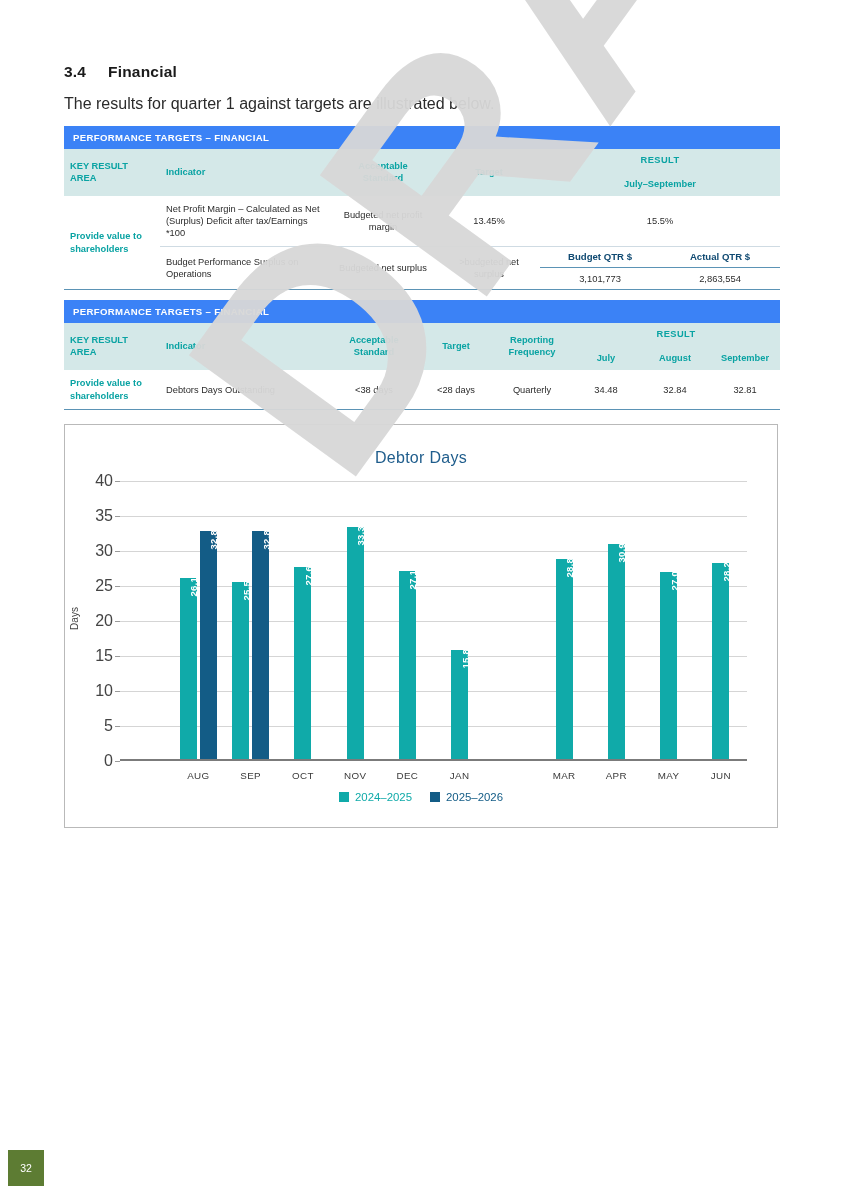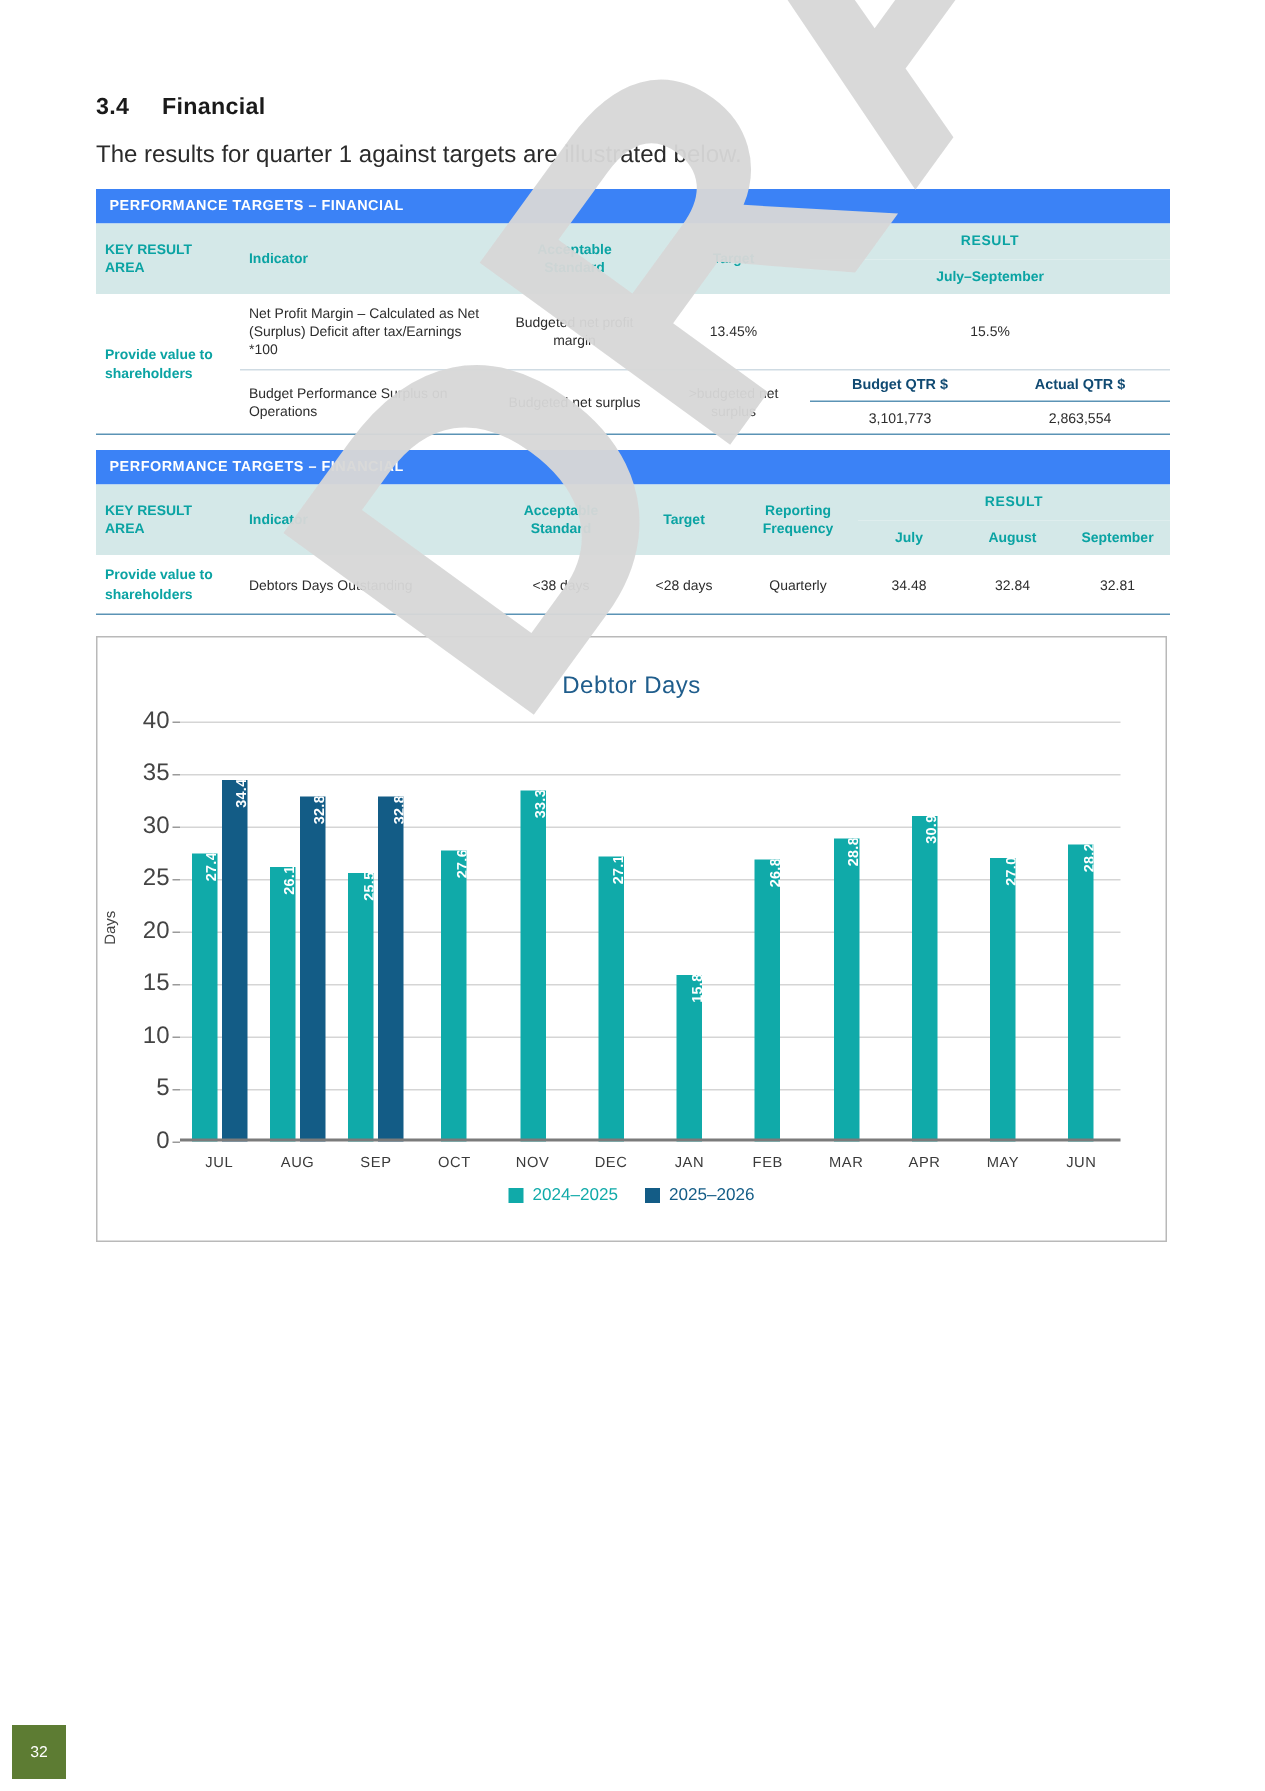--- a/index.html
+++ b/index.html
@@ -436,29 +436,20 @@
           <div class="ytick" style="top: 70px;">30</div>
           <div class="ytickmark" style="top: 70px;"></div>
           <div class="gridline" style="top: 35px;"></div>
           <div class="ytick" style="top: 35px;">35</div>
           <div class="ytickmark" style="top: 35px;"></div>
           <div class="gridline" style="top: 0px;"></div>
           <div class="ytick" style="top: 0px;">40</div>
           <div class="ytickmark" style="top: 0px;"></div>
         </div>
       <div class="bars" id="bars-layer">
-          <div class="group" style="left: 0px; width: 52.25px;">
-            <div class="bar s0" style="left: 7.625px; height: 192.15px; background: rgb(16, 170, 169);">
-              <span class="vlab">27.45</span>
-            </div>
-            <div class="bar s1" style="left: 27.625px; height: 241.36px; background: rgb(19, 92, 134);">
-              <span class="vlab">34.48</span>
-            </div>
-            <div class="xlab" style="left: -3.875px;">JUL</div>
-          </div>
           <div class="group" style="left: 104.5px; width: 52.25px;">
             <div class="bar s0" style="left: 7.625px; height: 179.06px; background: rgb(16, 170, 169);">
               <span class="vlab">25.58</span>
             </div>
             <div class="bar s1" style="left: 27.625px; height: 229.67px; background: rgb(19, 92, 134);">
               <span class="vlab">32.81</span>
             </div>
             <div class="xlab" style="left: -3.875px;">SEP</div>
           </div>
           <div class="group" style="left: 52.25px; width: 52.25px;">
@@ -486,26 +477,20 @@
             <div class="bar s0" style="left: 17.625px; height: 110.6px; background: rgb(16, 170, 169);">
               <span class="vlab">15.80</span>
             </div>
             <div class="xlab" style="left: -3.875px;">JAN</div>
           </div>
           <div class="group" style="left: 261.25px; width: 52.25px;">
             <div class="bar s0" style="left: 17.625px; height: 190.12px; background: rgb(16, 170, 169);">
               <span class="vlab">27.16</span>
             </div>
             <div class="xlab" style="left: -3.875px;">DEC</div>
-          </div>
-          <div class="group" style="left: 365.75px; width: 52.25px;">
-            <div class="bar s0" style="left: 17.625px; height: 188.23px; background: rgb(16, 170, 169);">
-              <span class="vlab">26.89</span>
-            </div>
-            <div class="xlab" style="left: -3.875px;">FEB</div>
           </div>
           <div class="group" style="left: 418px; width: 52.25px;">
             <div class="bar s0" style="left: 17.625px; height: 202.23px; background: rgb(16, 170, 169);">
               <span class="vlab">28.89</span>
             </div>
             <div class="xlab" style="left: -3.875px;">MAR</div>
           </div>
           <div class="group" style="left: 470.25px; width: 52.25px;">
             <div class="bar s0" style="left: 17.625px; height: 216.79px; background: rgb(16, 170, 169);">
               <span class="vlab">30.97</span>

